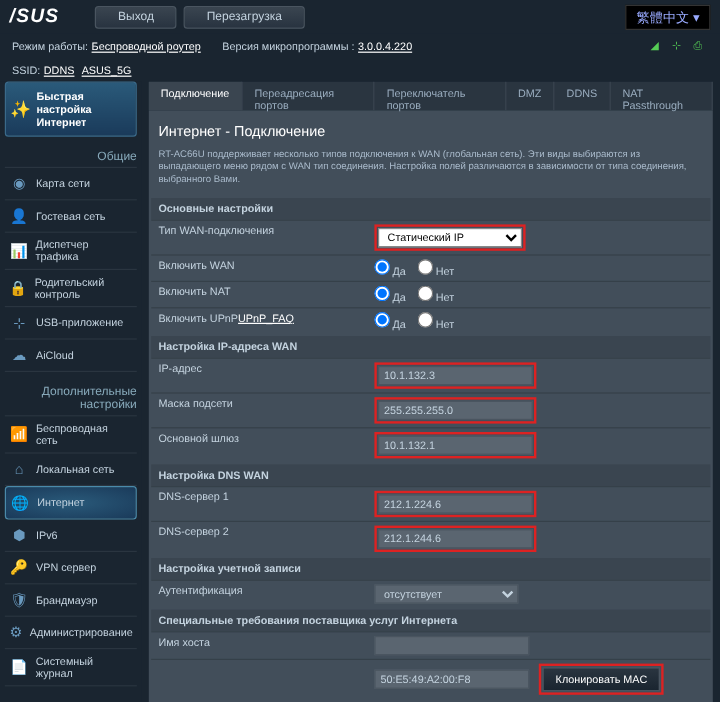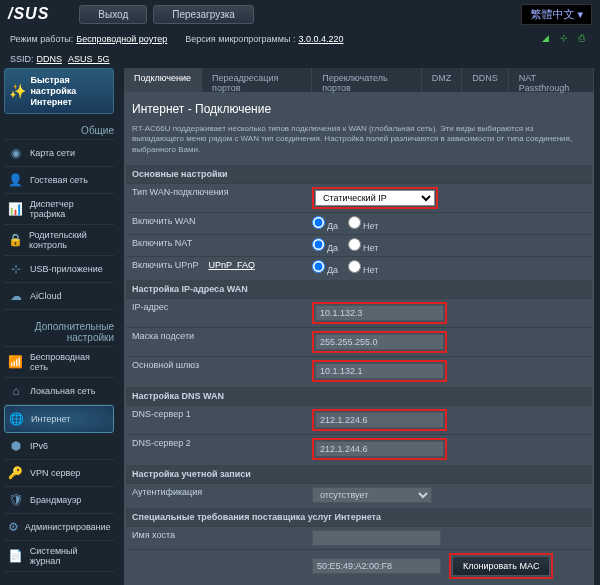--- a/index.html
+++ b/index.html
@@ -24,21 +24,21 @@
 .content{flex:1;padding:0 6px;overflow:hidden}
 .tabs{display:flex;background:#2a3540;height:24px}
 .tab{padding:5px 10px;font-size:9px;color:#9aadbf;border-right:1px solid #3a4550;cursor:pointer}
 .tab.active{background:#3a4550;color:#fff}
 .pane{background:#424e5a;padding:2px;height:508px;overflow:auto}
 .pane-title{color:#fff;font-size:12px;padding:8px 6px}
 .pane-desc{color:#aabbcc;font-size:8px;padding:0 6px 8px;line-height:1.3}
 .sect{background:#3a4550;color:#c4d3df;padding:4px 6px;font-size:9px;font-weight:bold;margin-top:2px}
 .row{display:flex;padding:3px 6px;border-top:1px solid #354049;min-height:22px}
 .row-l{width:180px;font-size:9px;color:#c4d3df}
-.row-l a{color:#fff;text-decoration:underline;margin-left:10px}
+.row-l a{color:#fff;text-decoration:underline;}
 .row-r{flex:1;display:flex;align-items:center;gap:8px}
 .sel{background:#fff;border:1px solid #888;padding:1px 3px;font-size:9px;width:120px}
 .hl{border:2px solid #d22;padding:1px}
 .inp{background:#5a6570;border:1px solid #4a5560;color:#c4d3df;padding:2px 4px;font-size:9px;width:129px}
 .radio-g{display:flex;gap:10px;font-size:9px}
 .radio-g input{margin-right:2px}
 .btn2{background:linear-gradient(#2a3540,#1a2530);border:1px solid #4a5560;color:#fff;padding:4px 10px;font-size:9px;cursor:pointer}
 .apply-row{text-align:center;padding:6px}
 </style>
 </head>

